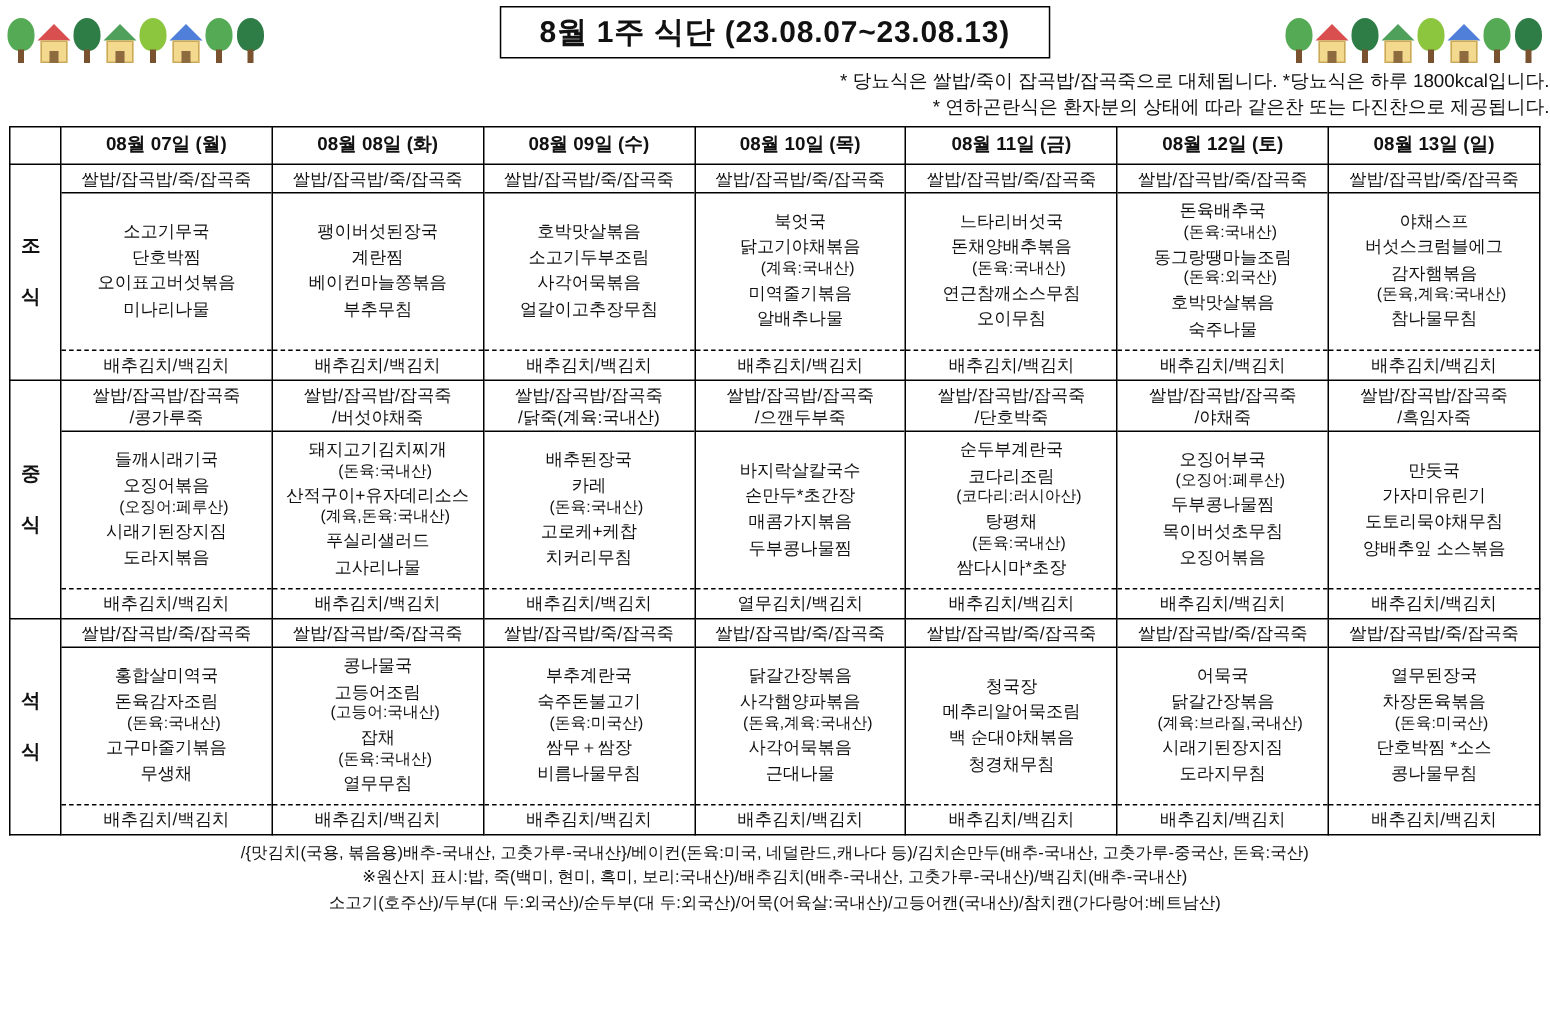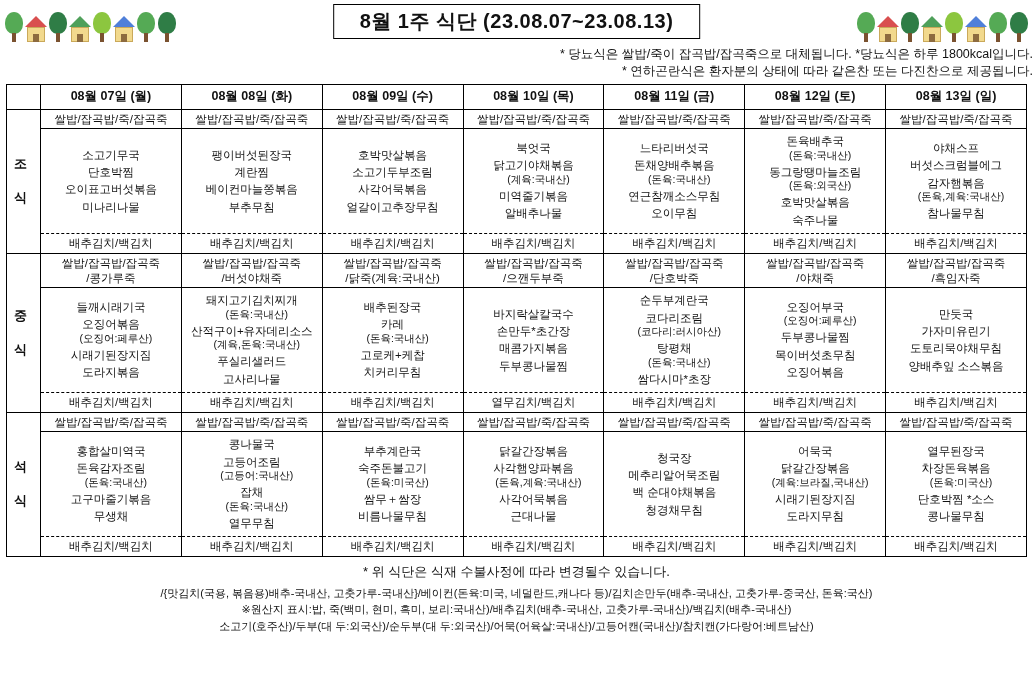--- a/index.html
+++ b/index.html
@@ -382,21 +382,20 @@
               <div class="dish">차장돈육볶음<br><span class="sub">(돈육:미국산)</span></div>
               <div class="dish">단호박찜 *소스</div>
               <div class="dish">콩나물무침</div>
             </div>
             <div class="kimchi dashed-top">배추김치/백김치</div>
           </td>
         </tr>
       </tbody>
   </table>
 
-  <div class="footnote">*  위 식단은 식재 수불사정에 따라 변경될수 있습니다.</div>
 
   <div class="origin">
     <div>/{맛김치(국용, 볶음용)배추-국내산, 고춧가루-국내산}/베이컨(돈육:미국, 네덜란드,캐나다 등)/김치손만두(배추-국내산, 고춧가루-중국산, 돈육:국산)</div>
     <div>※원산지 표시:밥, 죽(백미, 현미, 흑미, 보리:국내산)/배추김치(배추-국내산, 고춧가루-국내산)/백김치(배추-국내산)</div>
     <div>소고기(호주산)/두부(대 두:외국산)/순두부(대 두:외국산)/어묵(어육살:국내산)/고등어캔(국내산)/참치캔(가다랑어:베트남산)</div>
   </div>
 
 </div>
 
 </body></html>

